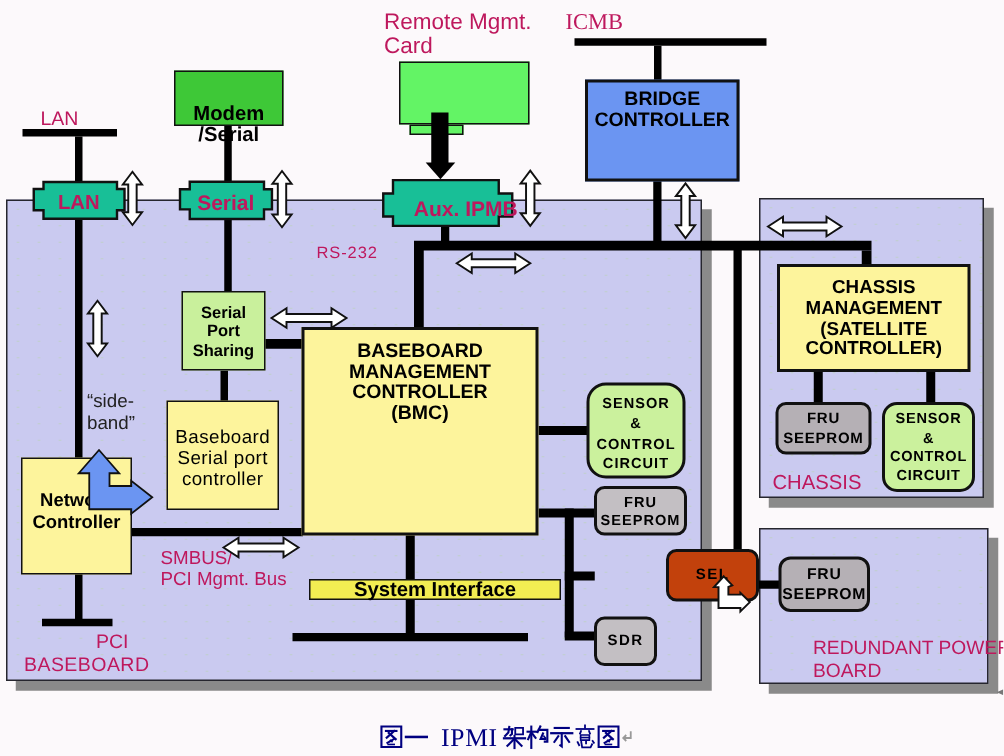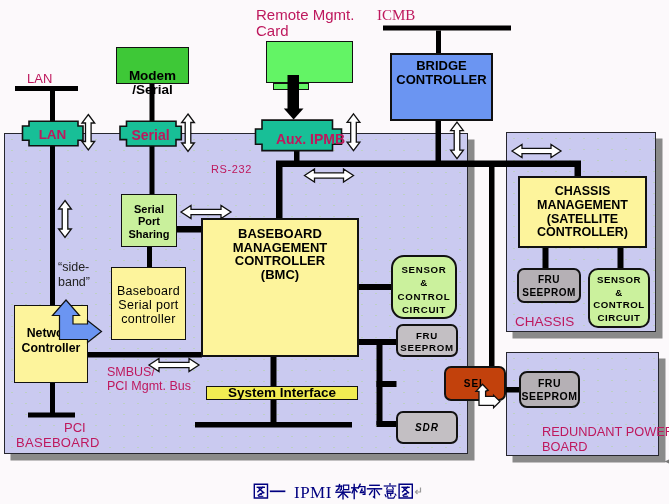--- a/index.html
+++ b/index.html
@@ -49,28 +49,28 @@
 <rect x="542.5" y="248" width="6" height="21"></rect>
 <rect x="617.5" y="248" width="6" height="21"></rect>
 </g>
 </svg>
 
 <div class="bx" style="left:116px;top:47px;width:73px;height:37px;background:#3ec837;font-size:13.5px;line-height:13.8px;padding-top:21px;">Modem<br>/Serial</div>
 <div class="bx" style="left:266px;top:41px;width:87px;height:42px;background:#63f465;border-width:1px;"></div>
 <div class="bx" style="left:273px;top:83px;width:36px;height:7px;background:#63f465;border-width:1px;"></div>
 <div class="bx" style="left:390px;top:53px;width:103px;height:68px;background:#6b95f2;border-width:2px;font-size:13px;line-height:13.6px;padding-top:4px;">BRIDGE<br>CONTROLLER</div>
 <div class="bx" style="left:201px;top:218px;width:158px;height:139px;background:#fdf49c;border-width:2px;font-size:13px;line-height:13.6px;padding-top:7px;">BASEBOARD<br>MANAGEMENT<br>CONTROLLER<br>(BMC)</div>
-<div class="bx" style="left:206px;top:386px;width:152px;height:14px;background:#f2ed52;border-width:1px;font-size:13.5px;line-height:12.5px;">System Interface</div>
+<div class="bx" style="left:206px;top:386px;width:168px;height:14px;background:#f2ed52;border-width:1px;font-size:13.5px;line-height:12.5px;">System Interface</div>
 <div class="bx" style="left:121px;top:194px;width:56px;height:53px;background:#c9f09c;font-size:11px;line-height:12.4px;padding-top:8px;">Serial<br>Port<br>Sharing</div>
 <div class="bx" style="left:111px;top:267px;width:75px;height:73px;background:#fdf49c;border-width:1px;font-weight:normal;font-size:12.5px;letter-spacing:0.3px;line-height:14px;padding-top:16px;">Baseboard<br>Serial port<br>controller</div>
 <div class="bx" style="left:14px;top:305px;width:74px;height:78px;background:#fdf49c;font-size:12.3px;line-height:15.2px;padding-top:20px;">Network<br>Controller</div>
 <div class="bx" style="left:391px;top:255px;width:66px;height:64px;background:#cbf19d;border-width:2px;border-radius:13px;font-size:9.7px;line-height:13.3px;padding-top:6px;letter-spacing:0.7px;">SENSOR<br>&amp;<br>CONTROL<br>CIRCUIT</div>
 <div class="bx" style="left:396px;top:324px;width:62px;height:33px;background:#c3bfc3;border-width:2px;border-radius:7px;font-size:9.7px;line-height:12.8px;padding-top:3.5px;letter-spacing:0.7px;">FRU<br>SEEPROM</div>
 <div class="bx" style="left:396px;top:366px;width:62px;height:35px;background:#c2410c;border-width:2px;border-radius:7px;font-size:10px;line-height:31px;letter-spacing:1px;margin-left:48px;">SEL</div>
-<div class="bx" style="left:396px;top:411px;width:62px;height:33px;background:#c3bfc3;border-width:2px;border-radius:7px;font-size:10px;line-height:29px;letter-spacing:1px;font-style:italic;">SDR</div>
+<div class="bx" style="left:396px;top:411px;width:42px;height:33px;background:#c3bfc3;border-width:2px;border-radius:7px;font-size:10px;line-height:29px;letter-spacing:1px;">SDR</div>
 <div class="bx" style="left:518px;top:176px;width:129px;height:72px;background:#fdf49c;border-width:2px;font-size:12.5px;line-height:13.8px;padding-top:7px;">CHASSIS<br>MANAGEMENT<br>(SATELLITE<br>CONTROLLER)</div>
 <div class="bx" style="left:517px;top:268px;width:64px;height:35px;background:#b5b0b5;border-width:2px;border-radius:7px;font-size:10px;line-height:12.5px;padding-top:4px;letter-spacing:0.5px;">FRU<br>SEEPROM</div>
 <div class="bx" style="left:588px;top:268px;width:62px;height:60px;background:#cbf19d;border-width:2px;border-radius:10px;font-size:9.7px;line-height:12.6px;padding-top:4px;letter-spacing:0.5px;">SENSOR<br>&amp;<br>CONTROL<br>CIRCUIT</div>
 <div class="bx" style="left:519px;top:371px;width:61px;height:37px;background:#b5b0b5;border-width:2px;border-radius:8px;font-size:10.5px;line-height:13px;padding-top:4px;letter-spacing:0.5px;">FRU<br>SEEPROM</div>
 
 <svg width="669" height="504" style="z-index:4;">
 <g fill="#18bf97" stroke="#111" stroke-width="1.6">
 <path d="M29 121.3 H78 V126 H83 V140.2 H78 V145.8 H29 V140.2 H22.5 V126 H29 Z"></path>
 <path d="M126.5 121.2 H176 V126.2 H181.3 V139.6 H176 V146 H126.5 V139.6 H120 V126.2 H126.5 Z"></path>
 <path d="M262 120.1 H332.5 V129 H341.5 V144.3 H332.5 V150.6 H262 V144.3 H255.5 V129 H262 Z"></path>

